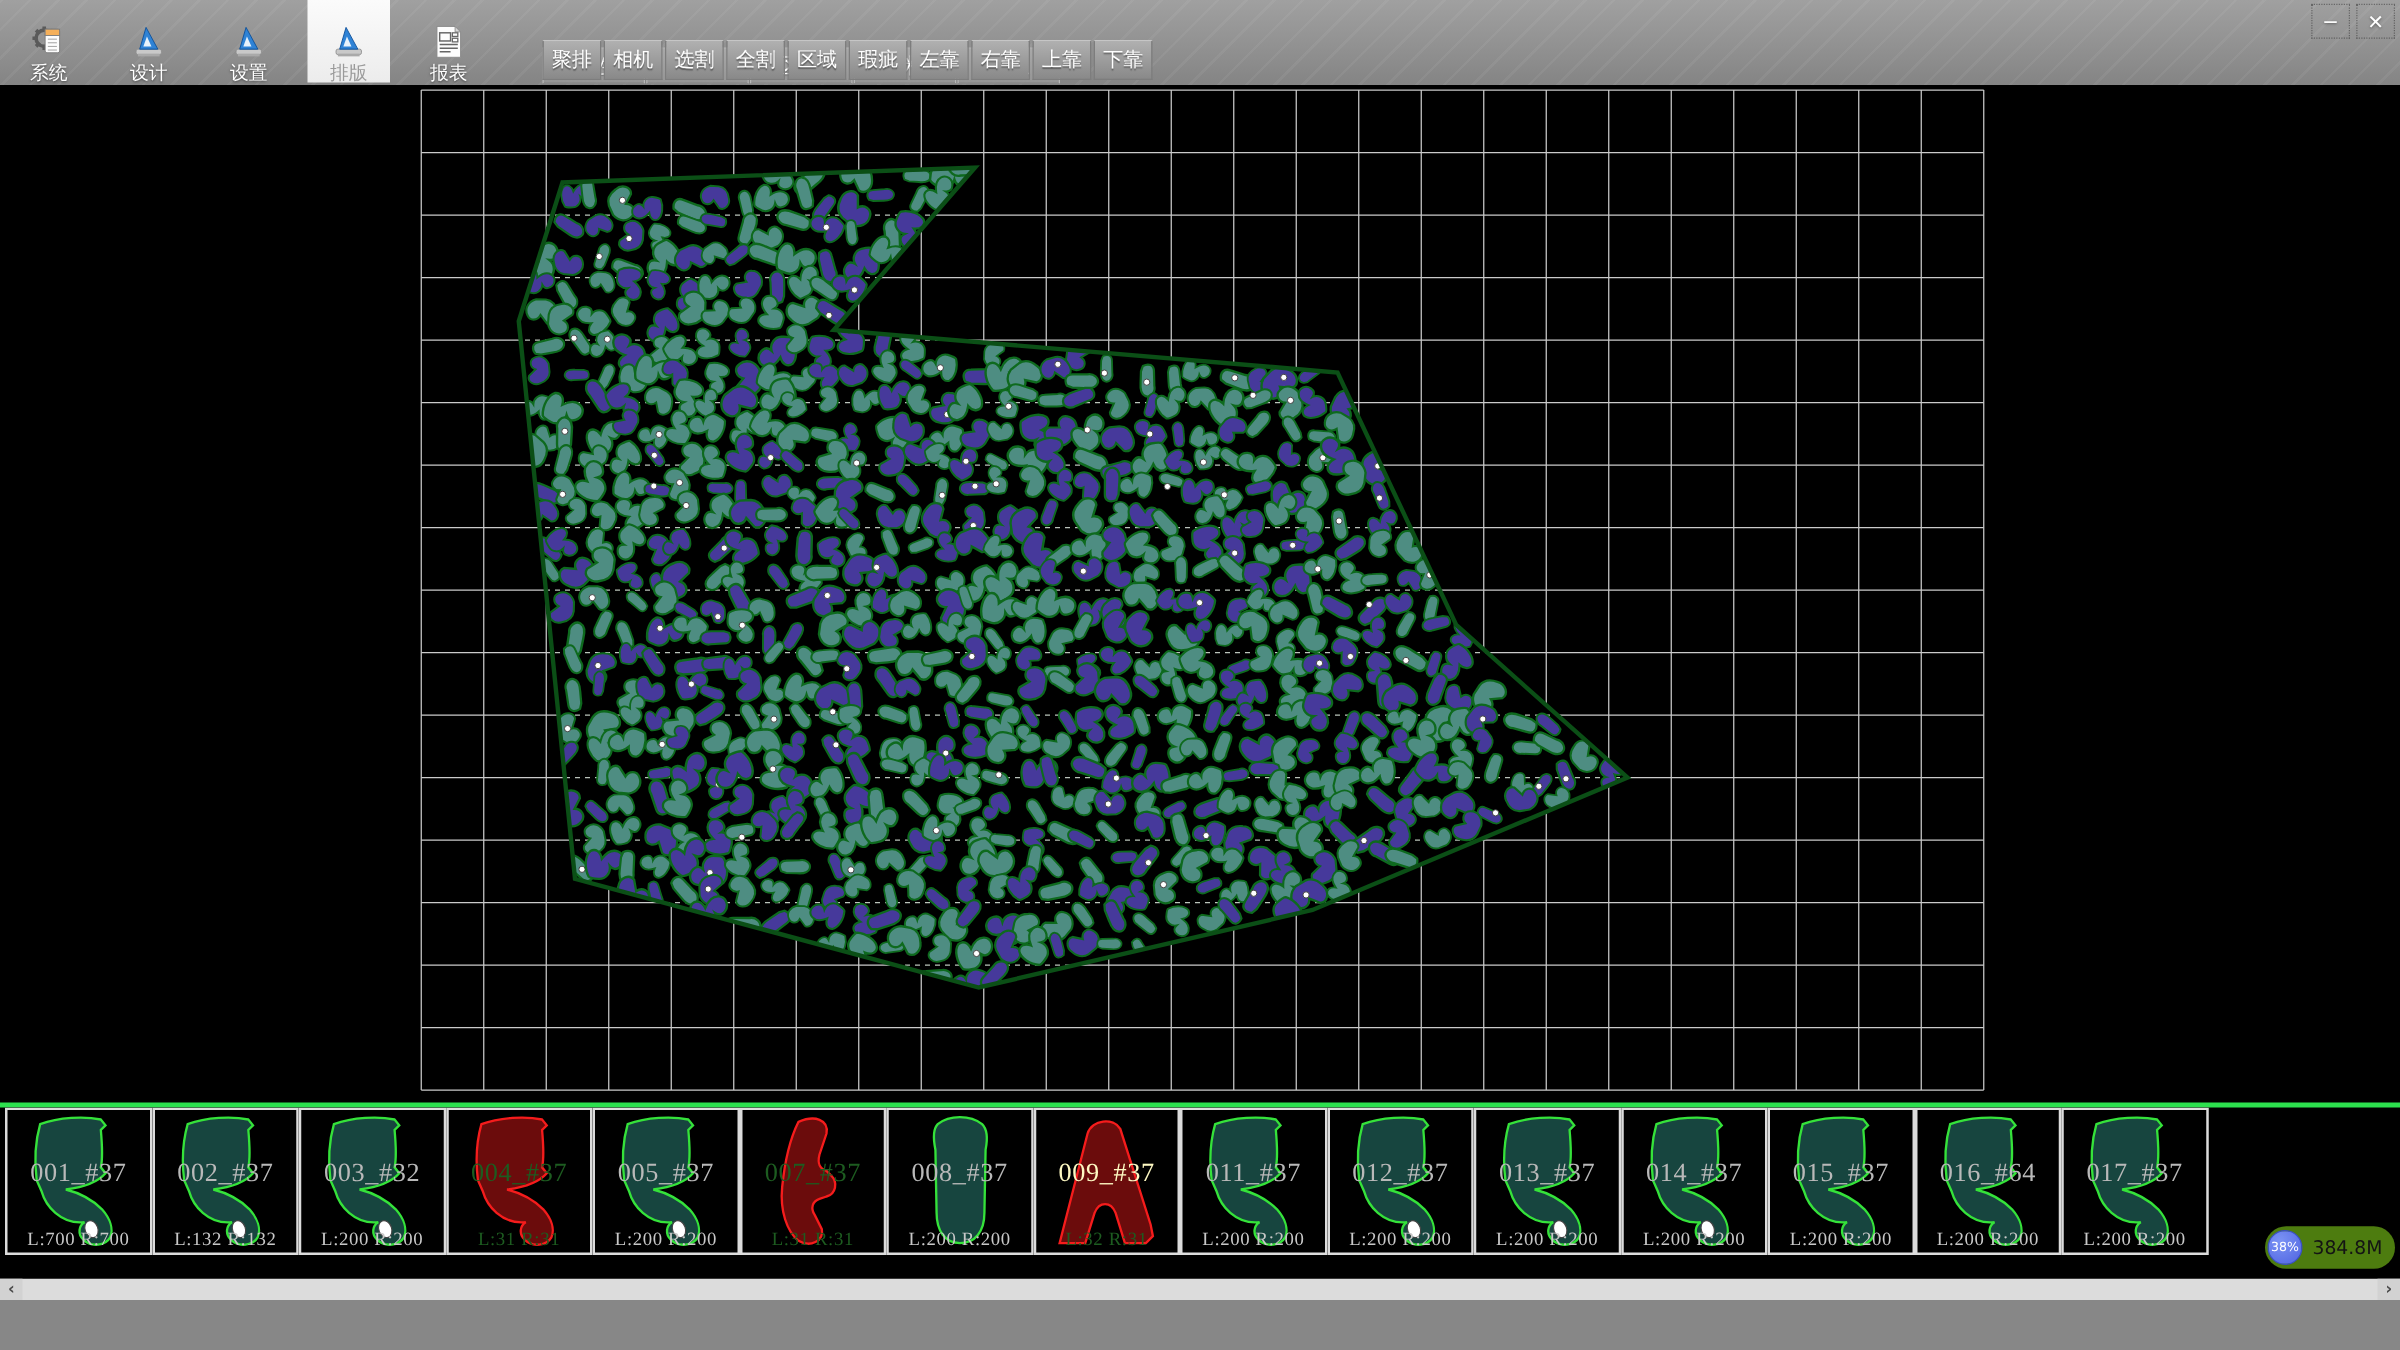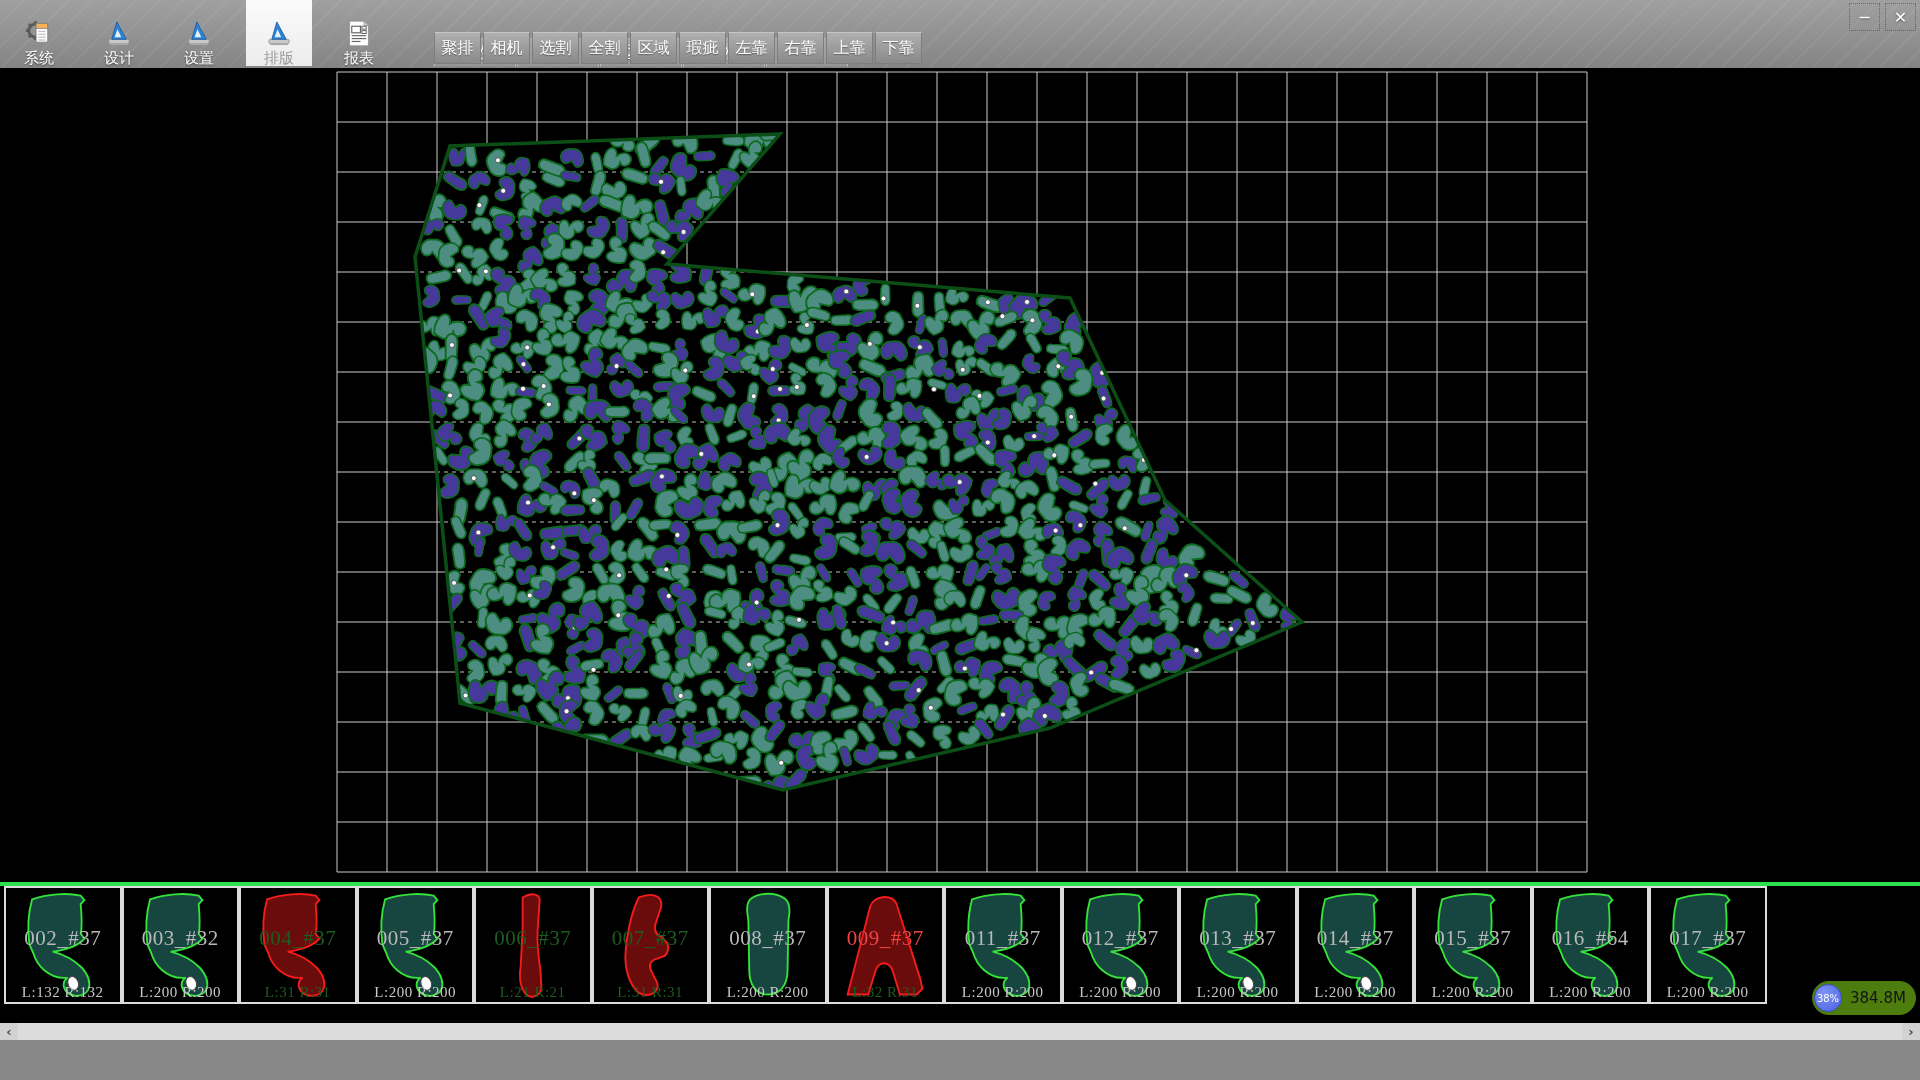--- a/index.html
+++ b/index.html
@@ -1051,20 +1051,28 @@
     </svg>
 </div>
 
 <div class="strip">
   <div class="cells">
       <div class="cell">
         <svg width="100" height="112" viewBox="0 0 100 120">
           <path d="M18,10 C34,4 56,3 70,6 L74,11 70,15 C71,26 72,38 70,47 L74,52 C68,59 55,64 40,66 C52,69 63,75 71,83 C78,91 81,100 78,107 C74,114 62,116 55,109 C50,104 51,97 56,94 C47,95 38,92 31,86 C25,81 21,74 19,67 L15,58 C13,42 14,24 18,10 Z" fill="#17453f" stroke="#35e23a" stroke-width="2"></path>
           <ellipse cx="62" cy="100" rx="5.5" ry="7.5" transform="rotate(-20 62 100)" fill="#fff" stroke="#444"></ellipse>
         </svg>
+        <div class="pname" style="color:#b9b9b9">001_#37</div>
+        <div class="plr" style="color:#c8c8c8">L:700 R:700</div>
+      </div>
+      <div class="cell">
+        <svg width="100" height="112" viewBox="0 0 100 120">
+          <path d="M18,10 C34,4 56,3 70,6 L74,11 70,15 C71,26 72,38 70,47 L74,52 C68,59 55,64 40,66 C52,69 63,75 71,83 C78,91 81,100 78,107 C74,114 62,116 55,109 C50,104 51,97 56,94 C47,95 38,92 31,86 C25,81 21,74 19,67 L15,58 C13,42 14,24 18,10 Z" fill="#17453f" stroke="#35e23a" stroke-width="2"></path>
+          <ellipse cx="62" cy="100" rx="5.5" ry="7.5" transform="rotate(-20 62 100)" fill="#fff" stroke="#444"></ellipse>
+        </svg>
         <div class="pname" style="color:#b9b9b9">002_#37</div>
         <div class="plr" style="color:#c8c8c8">L:132 R:132</div>
       </div>
       <div class="cell">
         <svg width="100" height="112" viewBox="0 0 100 120">
           <path d="M18,10 C34,4 56,3 70,6 L74,11 70,15 C71,26 72,38 70,47 L74,52 C68,59 55,64 40,66 C52,69 63,75 71,83 C78,91 81,100 78,107 C74,114 62,116 55,109 C50,104 51,97 56,94 C47,95 38,92 31,86 C25,81 21,74 19,67 L15,58 C13,42 14,24 18,10 Z" fill="#17453f" stroke="#35e23a" stroke-width="2"></path>
           <ellipse cx="62" cy="100" rx="5.5" ry="7.5" transform="rotate(-20 62 100)" fill="#fff" stroke="#444"></ellipse>
         </svg>
         <div class="pname" style="color:#b9b9b9">003_#32</div>
         <div class="plr" style="color:#c8c8c8">L:200 R:200</div>
@@ -1079,44 +1087,37 @@
       <div class="cell">
         <svg width="100" height="112" viewBox="0 0 100 120">
           <path d="M18,10 C34,4 56,3 70,6 L74,11 70,15 C71,26 72,38 70,47 L74,52 C68,59 55,64 40,66 C52,69 63,75 71,83 C78,91 81,100 78,107 C74,114 62,116 55,109 C50,104 51,97 56,94 C47,95 38,92 31,86 C25,81 21,74 19,67 L15,58 C13,42 14,24 18,10 Z" fill="#17453f" stroke="#35e23a" stroke-width="2"></path>
           <ellipse cx="62" cy="100" rx="5.5" ry="7.5" transform="rotate(-20 62 100)" fill="#fff" stroke="#444"></ellipse>
         </svg>
         <div class="pname" style="color:#b9b9b9">005_#37</div>
         <div class="plr" style="color:#c8c8c8">L:200 R:200</div>
       </div>
       <div class="cell">
         <svg width="100" height="112" viewBox="0 0 100 120">
-          <path d="M40,8 C50,2 60,4 58,14 L56,44 C55,58 57,72 59,86 L60,104 C60,114 48,118 42,110 C37,103 36,92 38,80 L40,40 Z" fill="#6b0c0c" stroke="#f51c1c" stroke-width="2"></path>
-        </svg>
-        <div class="pname" style="color:#1d5c20">006_#37</div>
-        <div class="plr" style="color:#1d5c20">L:21 R:21</div>
-      </div>
-      <div class="cell">
-        <svg width="100" height="112" viewBox="0 0 100 120">
           <path d="M38,8 C52,2 64,6 62,18 L56,36 C54,44 56,48 62,50 L66,54 C72,60 70,70 62,72 L56,74 C50,76 48,82 52,88 L58,100 C60,110 48,116 38,110 C28,102 22,84 24,64 C26,44 30,24 38,8 Z" fill="#6b0c0c" stroke="#f51c1c" stroke-width="2"></path>
         </svg>
         <div class="pname" style="color:#1d5c20">007_#37</div>
         <div class="plr" style="color:#1d5c20">L:31 R:31</div>
       </div>
       <div class="cell">
         <svg width="100" height="112" viewBox="0 0 100 120">
           <path d="M32,10 C42,2 60,2 70,10 C74,14 75,22 73,32 L72,86 C72,102 64,112 51,112 C38,112 31,101 31,86 L30,32 C28,22 28,14 32,10 Z" fill="#17453f" stroke="#35e23a" stroke-width="2"></path>
         </svg>
         <div class="pname" style="color:#b9b9b9">008_#37</div>
         <div class="plr" style="color:#c8c8c8">L:200 R:200</div>
       </div>
       <div class="cell">
         <svg width="100" height="112" viewBox="0 0 100 120">
           <path d="M10,112 L34,18 C38,6 56,4 62,14 L88,96 L90,106 84,112 66,112 L58,86 C54,76 44,76 40,86 L32,112 Z" fill="#6b0c0c" stroke="#f51c1c" stroke-width="2"></path>
         </svg>
-        <div class="pname" style="color:#ef4444">009_#37</div>
+        <div class="pname" style="color:#fef9c3">009_#37</div>
         <div class="plr" style="color:#1d5c20">L:32 R:31</div>
       </div>
       <div class="cell">
         <svg width="100" height="112" viewBox="0 0 100 120">
           <path d="M18,10 C34,4 56,3 70,6 L74,11 70,15 C71,26 72,38 70,47 L74,52 C68,59 55,64 40,66 C52,69 63,75 71,83 C78,91 81,100 78,107 C74,114 62,116 55,109 C50,104 51,97 56,94 C47,95 38,92 31,86 C25,81 21,74 19,67 L15,58 C13,42 14,24 18,10 Z" fill="#17453f" stroke="#35e23a" stroke-width="2"></path>
         </svg>
         <div class="pname" style="color:#b9b9b9">011_#37</div>
         <div class="plr" style="color:#c8c8c8">L:200 R:200</div>
       </div>
       <div class="cell">

